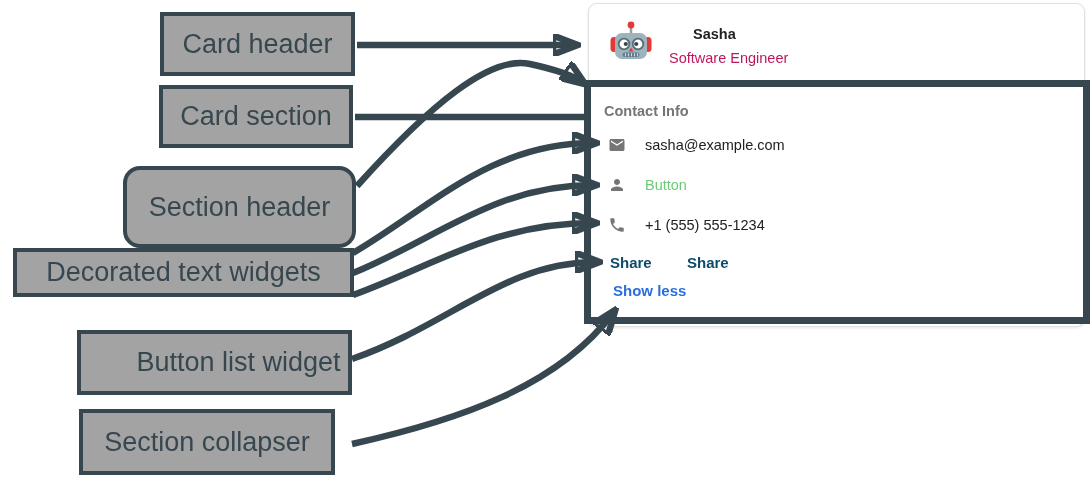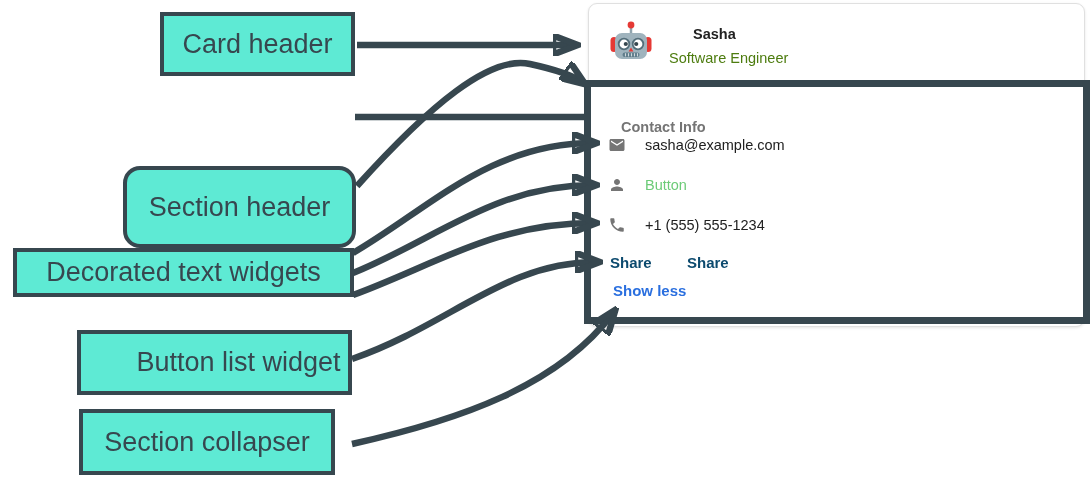--- a/index.html
+++ b/index.html
@@ -8,21 +8,21 @@
     width:1090px;height:494px;
     background:#fff;
     font-family:"Liberation Sans", sans-serif;
     overflow:hidden;
   }
 
   
   .label-box{
     position:absolute;
     box-sizing:border-box;
-    background:#5eead4;
+    background:#a3a3a3;
     border:4px solid #37474F;
     color:#37474F;
     font-size:27px;
     display:flex;align-items:center;justify-content:center;
     white-space:nowrap;
     z-index:6;
   }
 
   
   .arrows{
@@ -37,23 +37,23 @@
     box-sizing:border-box;
     background:#fff;
     border:1px solid #E0E0E0;
     border-radius:9px;
     box-shadow:0 1px 3px rgba(0,0,0,0.10);
     z-index:1;
   }
   .card-header{position:absolute;left:0;top:0;width:100%;height:78px;}
   .avatar{position:absolute;left:20px;top:14px;width:44px;height:44px;}
   .profile-name{position:absolute;left:80px;top:22px;font-size:14.5px;font-weight:600;color:#212121;margin-left:24px;}
-  .profile-role{position:absolute;left:80px;top:46px;font-size:14.5px;color:#4d7c0f;}
+  .profile-role{position:absolute;left:80px;top:46px;font-size:14.5px;color:#be185d;}
 
-  .section-title{position:absolute;left:32px;top:99px;font-size:14.5px;font-weight:600;color:#757575;margin-top:16px;}
+  .section-title{position:absolute;left:15px;top:99px;font-size:14.5px;font-weight:600;color:#757575;}
   .contact-row{position:absolute;left:0;height:20px;}
   .contact-row .row-icon{position:absolute;left:19px;top:0;width:18px;height:18px;}
   .contact-row .row-text{position:absolute;left:56px;top:1px;font-size:14.5px;color:#212121;white-space:nowrap;}
   .row-email{top:132px;}
   .row-status{top:172px;}
   .row-phone{top:212px;}
   .row-status .row-text{color:#6CCB77;}
 
   .link-btn{position:absolute;font-size:15px;font-weight:600;color:#0c4a6e;cursor:pointer;white-space:nowrap;}
   .share-btn{left:21px;top:250px;}
@@ -141,18 +141,19 @@
     <path d="M 355 117 L 590 117"></path>
     <path d="M 357 186 C 430 105, 490 55, 530 64 C 553 69, 572 75, 582 82" marker-end="url(#ah)"></path>
     <path d="M 353 253 C 430 208, 490 143, 593 143" marker-end="url(#ah)"></path>
     <path d="M 353 273 C 435 240, 495 185, 593 185" marker-end="url(#ah)"></path>
     <path d="M 353 295 C 435 265, 495 223, 593 223" marker-end="url(#ah)"></path>
     <path d="M 352 359 C 450 325, 505 262, 596 262" marker-end="url(#ah)"></path>
     <path d="M 352 444 C 460 420, 558 386, 613 313" marker-end="url(#ah)"></path>
   </svg>
 
   <div class="label-box" style="left:160px;top:12px;width:195px;height:64px;">Card header</div>
+  <div class="label-box" style="left:159px;top:85px;width:194px;height:63px;">Card section</div>
   <div class="label-box" style="left:123px;top:166px;width:233px;height:82px;border-radius:17px;">Section header</div>
   <div class="label-box" style="left:13px;top:248px;width:341px;height:49px;">Decorated text widgets</div>
   <div class="label-box" style="left:77px;top:330px;width:275px;height:65px;padding-left:48px;">Button list widget</div>
   <div class="label-box" style="left:79px;top:409px;width:256px;height:66px;">Section collapser</div>
 
 </div>
 
 </body></html>

